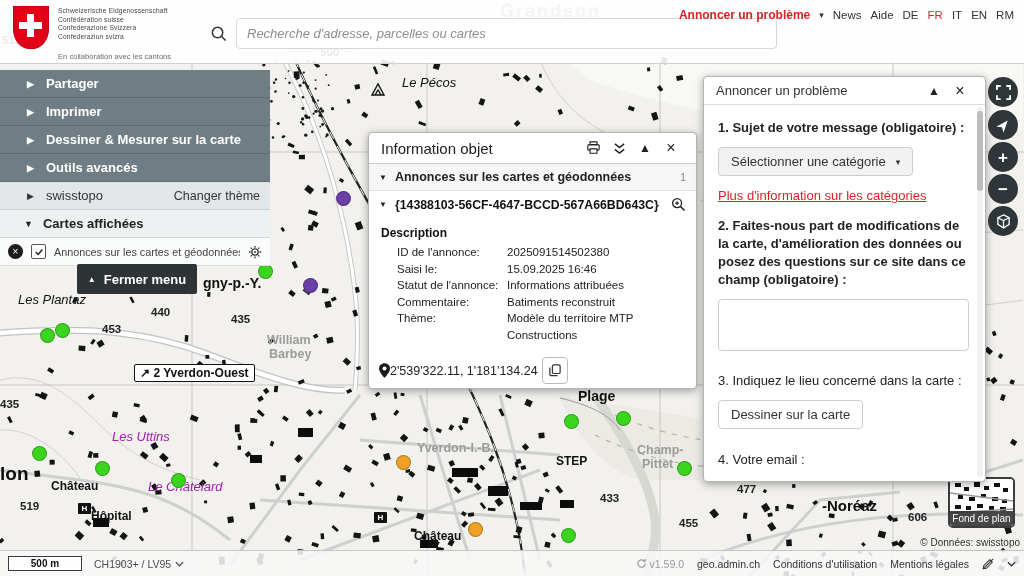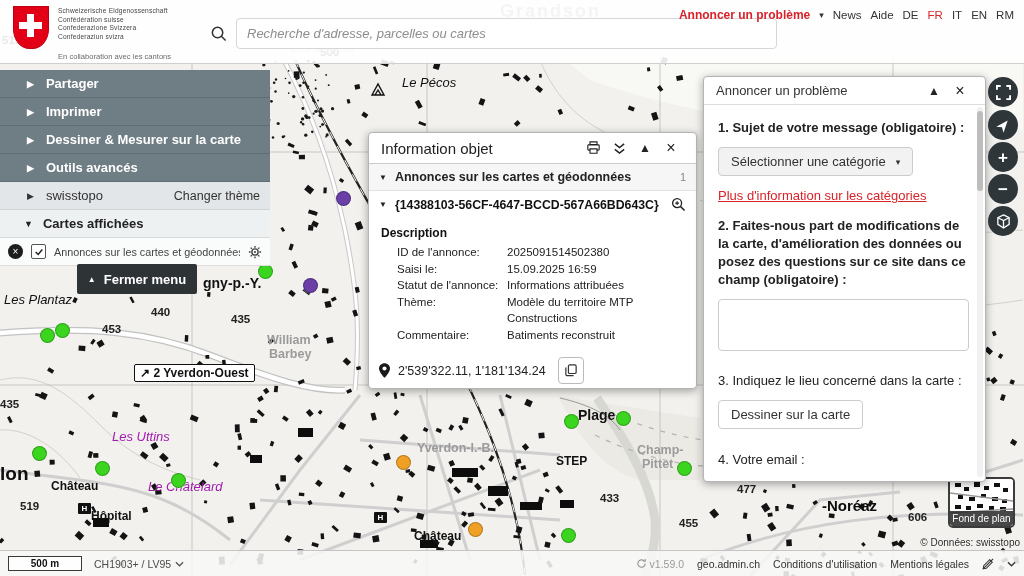--- a/index.html
+++ b/index.html
@@ -73,21 +73,21 @@
   .tri-up{font-size:12px;color:#222;} .x-ic{font-size:16px;color:#222;line-height:14px;}
   #info-group{height:26px;background:#f6f6f6;border-bottom:1px solid #e3e3e3;display:flex;align-items:center;
        padding:0 10px;gap:8px;font-size:12.5px;font-weight:700;color:#222;}
   #info-group .cnt{flex:0 0 auto;margin-left:auto;font-weight:400;color:#888;font-size:11px;}
   #info-feature{height:27px;display:flex;align-items:center;padding:0 10px;gap:8px;font-size:12.3px;font-weight:700;color:#111;}
   #info-feature .zoomic{margin-left:auto;display:flex;}
   .tri-s{font-size:8px;color:#222;}
   #info-desc{padding:8px 12px 0 12px;}
   #desc-title{font-size:12px;font-weight:700;color:#111;margin-bottom:4px;}
   .drow{display:grid;grid-template-columns:110px 1fr;font-size:11.5px;color:#222;line-height:16.5px;margin-left:16px;}
-  #info-coord{display:flex;align-items:center;gap:8px;padding:14px 12px 0 10px;font-size:12.5px;color:#222;}
+  #info-coord{display:flex;align-items:center;padding:14px 12px 0 10px;font-size:12.5px;color:#222;}
   #copy-btn{width:24px;height:25px;border:1px solid #bbb;border-radius:4px;background:#fff;
        display:flex;align-items:center;justify-content:center;margin-left:4px;}
   
   #report-panel{position:absolute;left:703px;top:76px;width:283px;height:406px;background:#fff;
        border:1px solid #b5b5b5;border-radius:4px;box-shadow:0 2px 8px rgba(0,0,0,.35);z-index:20;
        box-sizing:border-box;overflow:hidden;}
   #rp-hdr{height:27px;border-bottom:1px solid #ddd;display:flex;align-items:center;padding:0 12px;}
   #rp-title{font-size:13px;color:#333;flex:1;}
   #rp-body{padding:10px 16px 0 14px;font-size:13px;color:#222;}
   .rp-q{font-weight:700;line-height:18px;margin:4px 0 10px 0;}
@@ -501,35 +501,35 @@
   </svg>
 
   <div id="labels">
       <div class="maplabel l-town-lg" style="left: 500px; top: 2px;">Grandson</div>
       <div class="maplabel l-elev" style="left: 2px; top: 34px;">513</div>
       <div class="maplabel l-elev" style="left: 320px; top: 46px;">500</div>
       <div class="maplabel l-place-it" style="left: 291px; top: 42px;">Les Muriers</div>
       <div class="maplabel l-place-it-dark" style="left: 402px; top: 76px;">Le Pécos</div>
       <div class="maplabel l-place" style="left: 204px; top: 120px;">STEP</div>
       <div class="maplabel l-place-lg" style="left: 203px; top: 276px;">gny-p.-Y.</div>
-      <div class="maplabel l-place-it-dark" style="left: 4px; top: 293px;">Les Plantaz</div>
+      <div class="maplabel l-place-it-dark" style="left: 18px; top: 293px;">Les Plantaz</div>
       <div class="maplabel l-elev" style="left: 151px; top: 306px;">440</div>
       <div class="maplabel l-elev" style="left: 102px; top: 323px;">453</div>
       <div class="maplabel l-elev" style="left: 231px; top: 313px;">435</div>
       <div class="maplabel l-place-gray" style="left: 267px; top: 334px;">William</div>
       <div class="maplabel l-place-gray" style="left: 269px; top: 348px;">Barbey</div>
       <div class="maplabel l-elev" style="left: 0px; top: 398px;">435</div>
       <div class="maplabel l-place-it-dark-lg" style="left: 112px; top: 430px;">Les Uttins</div>
       <div class="maplabel l-town" style="left: 0px; top: 464px;">lon</div>
       <div class="maplabel l-place" style="left: 51px; top: 480px;">Château</div>
       <div class="maplabel l-elev" style="left: 20px; top: 500px;">519</div>
       <div class="maplabel l-place" style="left: 91px; top: 510px;">Hôpital</div>
       <div class="maplabel l-place-it-dark-lg" style="left: 148px; top: 480px;">Le Châtelard</div>
       <div class="maplabel l-place-gray" style="left: 417px; top: 442px;">Yverdon-l.-B.</div>
-      <div class="maplabel l-place-lg" style="left: 578px; top: 408px;">Plage</div>
+      <div class="maplabel l-place-lg" style="left: 578px; top: 389px;">Plage</div>
       <div class="maplabel l-place" style="left: 556px; top: 455px;">STEP</div>
       <div class="maplabel l-place-gray" style="left: 637px; top: 444px;">Champ-</div>
       <div class="maplabel l-place-gray" style="left: 642px; top: 458px;">Pittet</div>
       <div class="maplabel l-elev" style="left: 600px; top: 492px;">433</div>
       <div class="maplabel l-elev" style="left: 679px; top: 517px;">455</div>
       <div class="maplabel l-elev" style="left: 737px; top: 483px;">477</div>
       <div class="maplabel l-town-md" style="left: 822px; top: 498px;">-Noréaz</div>
       <div class="maplabel l-elev" style="left: 908px; top: 511px;">606</div>
       <div class="maplabel l-place" style="left: 414px; top: 530px;">Château</div>
     </div>
@@ -671,33 +671,33 @@
       </span>
     </div>
     <div id="info-desc">
       <div id="desc-title">Description</div>
       <div class="drow">
           <span>ID de l'annonce:</span>
           <span>2025091514502380</span>
         </div>
       <div class="drow">
           <span>Saisi le:</span>
-          <span>15.09.2025 16:59</span>
+          <span>15.09.2025 16:46</span>
         </div>
       <div class="drow">
           <span>Statut de l'annonce:</span>
           <span>Informations attribuées</span>
         </div>
       <div class="drow">
+          <span>Commentaire:</span>
+          <span>Batiments reconstruit</span>
+        </div>
+      <div class="drow">
           <span>Thème:</span>
           <span>Modèle du territoire MTP Constructions</span>
-        </div>
-      <div class="drow">
-          <span>Commentaire:</span>
-          <span>Batiments reconstruit</span>
         </div>
     </div>
     <div id="info-coord">
       <span style="display:flex">
         <svg width="11" height="15" viewBox="0 0 12 16">
             <path d="M6 0C2.7 0 0 2.6 0 5.8 0 10 6 16 6 16s6-6 6-10.2C12 2.6 9.3 0 6 0z" fill="#1a1a1a"></path>
             <circle cx="6" cy="5.8" r="2.2" fill="#fff"></circle>
           </svg>
       </span>
       <span>2'539'322.11, 1'181'134.24</span>

